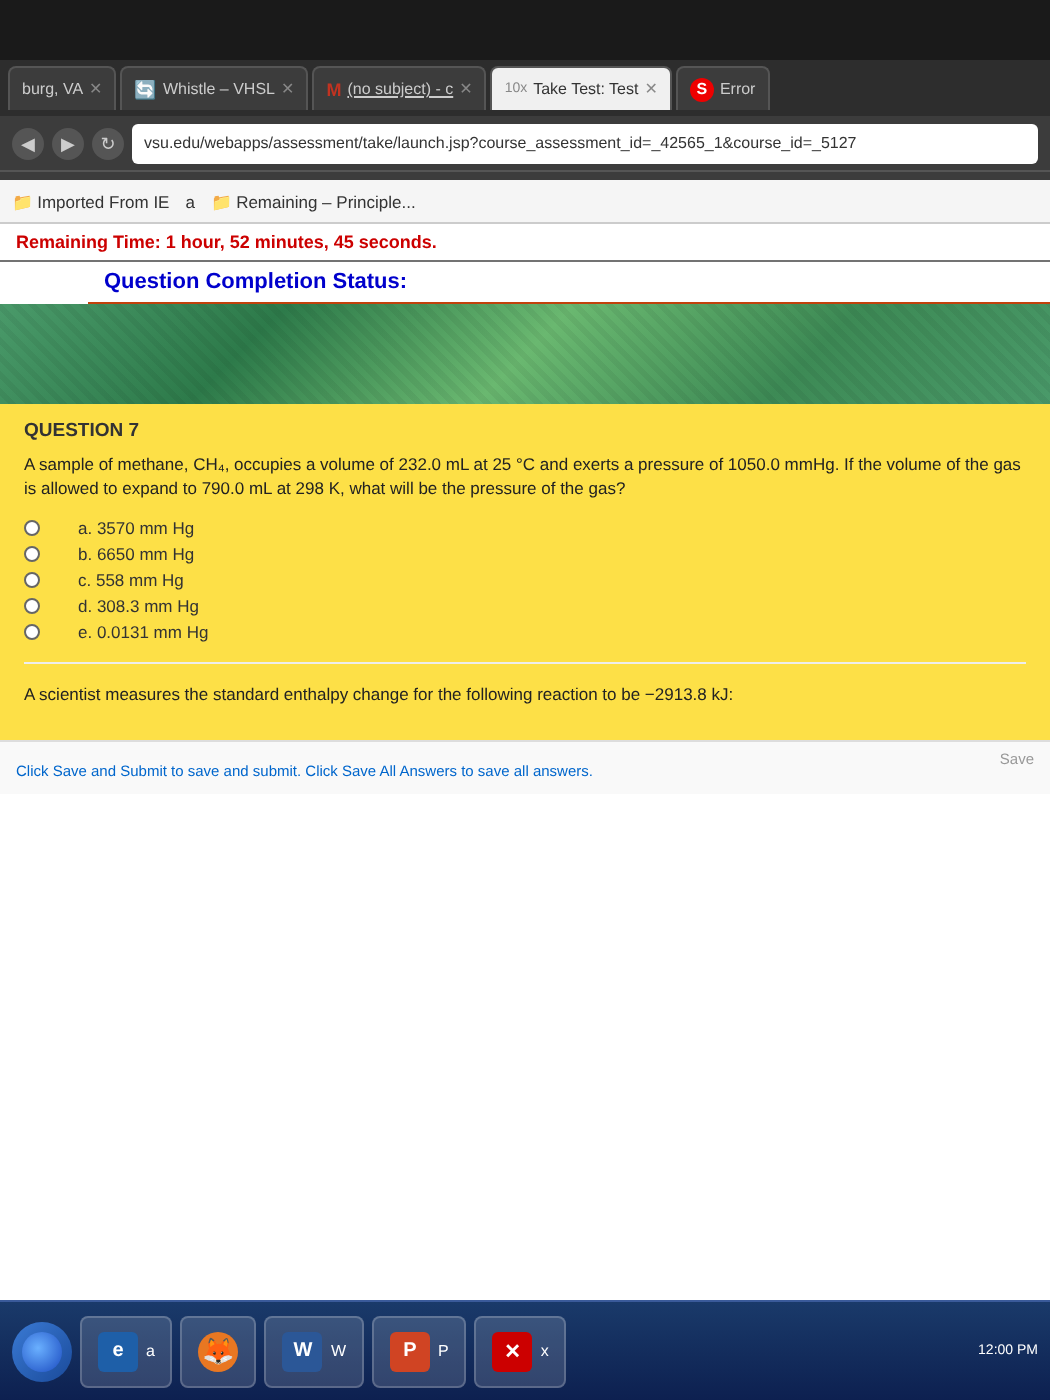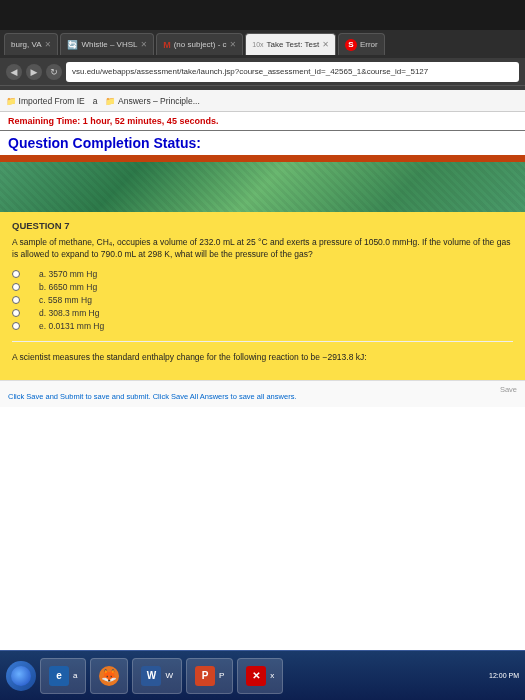--- a/index.html
+++ b/index.html
@@ -139,25 +139,26 @@
       border-bottom: 1px solid #737373;
     }
 
     .timer-text {
       font-size: 9px;
       color: #c00;
       font-weight: bold;
     }
 
     .question-completion {
-      font-size: 14px;
+      font-size: 11px;
       color: #00c;
       font-weight: bold;
       padding: 4px 8px;
-      border-bottom: 7px solid #c2410c;
+      border-bottom: 1px solid #c2410c;
+      margin-left: 44px;
     }
 
     
     .wavy-area {
       height: 50px;
       background: linear-gradient(135deg, #4a9a6a 0%, #2d7a4a 25%, #6ab870 50%, #3d8a55 75%, #4a9a6a 100%);
       position: relative;
       overflow: hidden;
     }
 
@@ -346,21 +347,21 @@
       </div>
 
       <div class="tab">
         <span style="color:#4a90d9;font-size:9px;">🔄</span>
         <span style="font-size:8px;">Whistle – VHSL</span>
         <span class="tab-close">✕</span>
       </div>
 
       <div class="tab">
         <span style="color:#c23321;font-weight:bold;font-size:9px;">M</span>
-        <span style="font-size:8px;">(no subject) - c</span>
+        <span style="font-size:8px;text-decoration:underline;">(no subject) - c</span>
         <span class="tab-close">✕</span>
       </div>
 
       <div class="tab active">
         <span style="font-size:7px;color:#888;">10x</span>
         <span style="font-size:8px;">Take Test: Test</span>
         <span class="tab-close">✕</span>
       </div>
 
       <div class="tab">
@@ -382,21 +383,21 @@
   <div class="bookmarks-bar">
     <div class="bookmark-item folder">
       <span>📁</span>
       <span>Imported From IE</span>
     </div>
     <div class="bookmark-item">
       <span>a</span>
     </div>
     <div class="bookmark-item folder">
       <span>📁</span>
-      <span>Answers – Principle...</span>
+      <span>Remaining – Principle...</span>
     </div>
   </div>
 
   <div class="page-content">
 
     <div class="timer-bar">
       <div class="timer-text">Remaining Time: 1 hour, 52 minutes, 45 seconds.</div>
     </div>
 
     <div class="question-completion">

